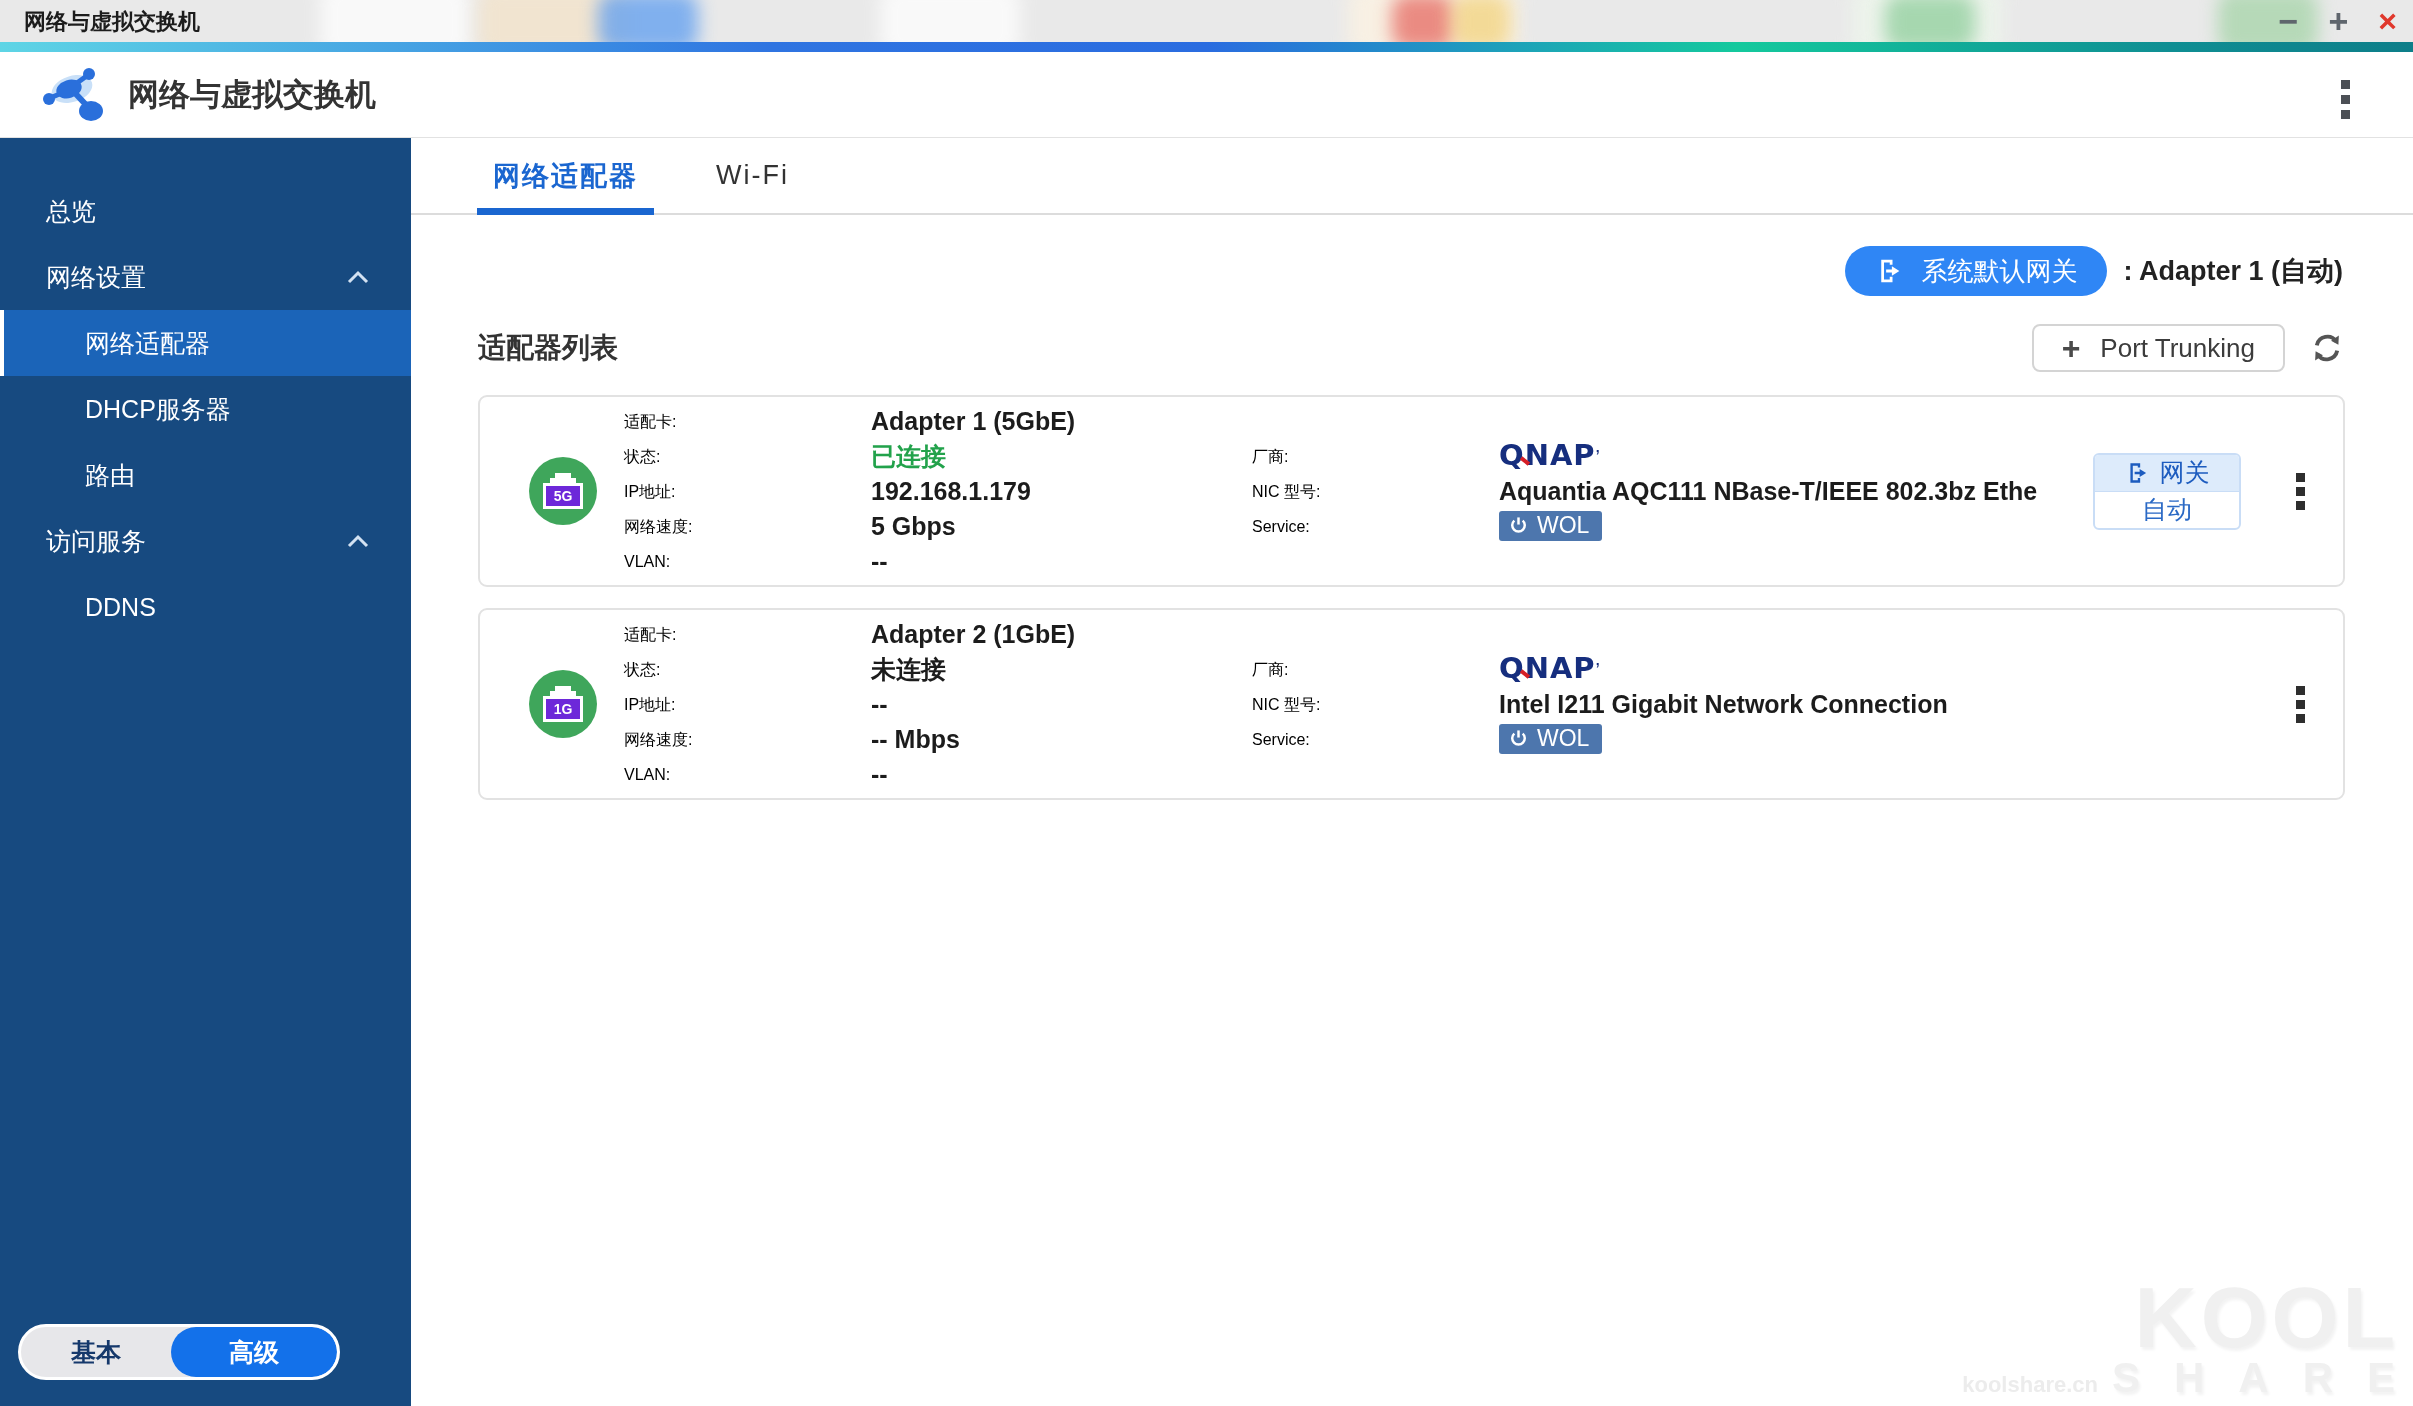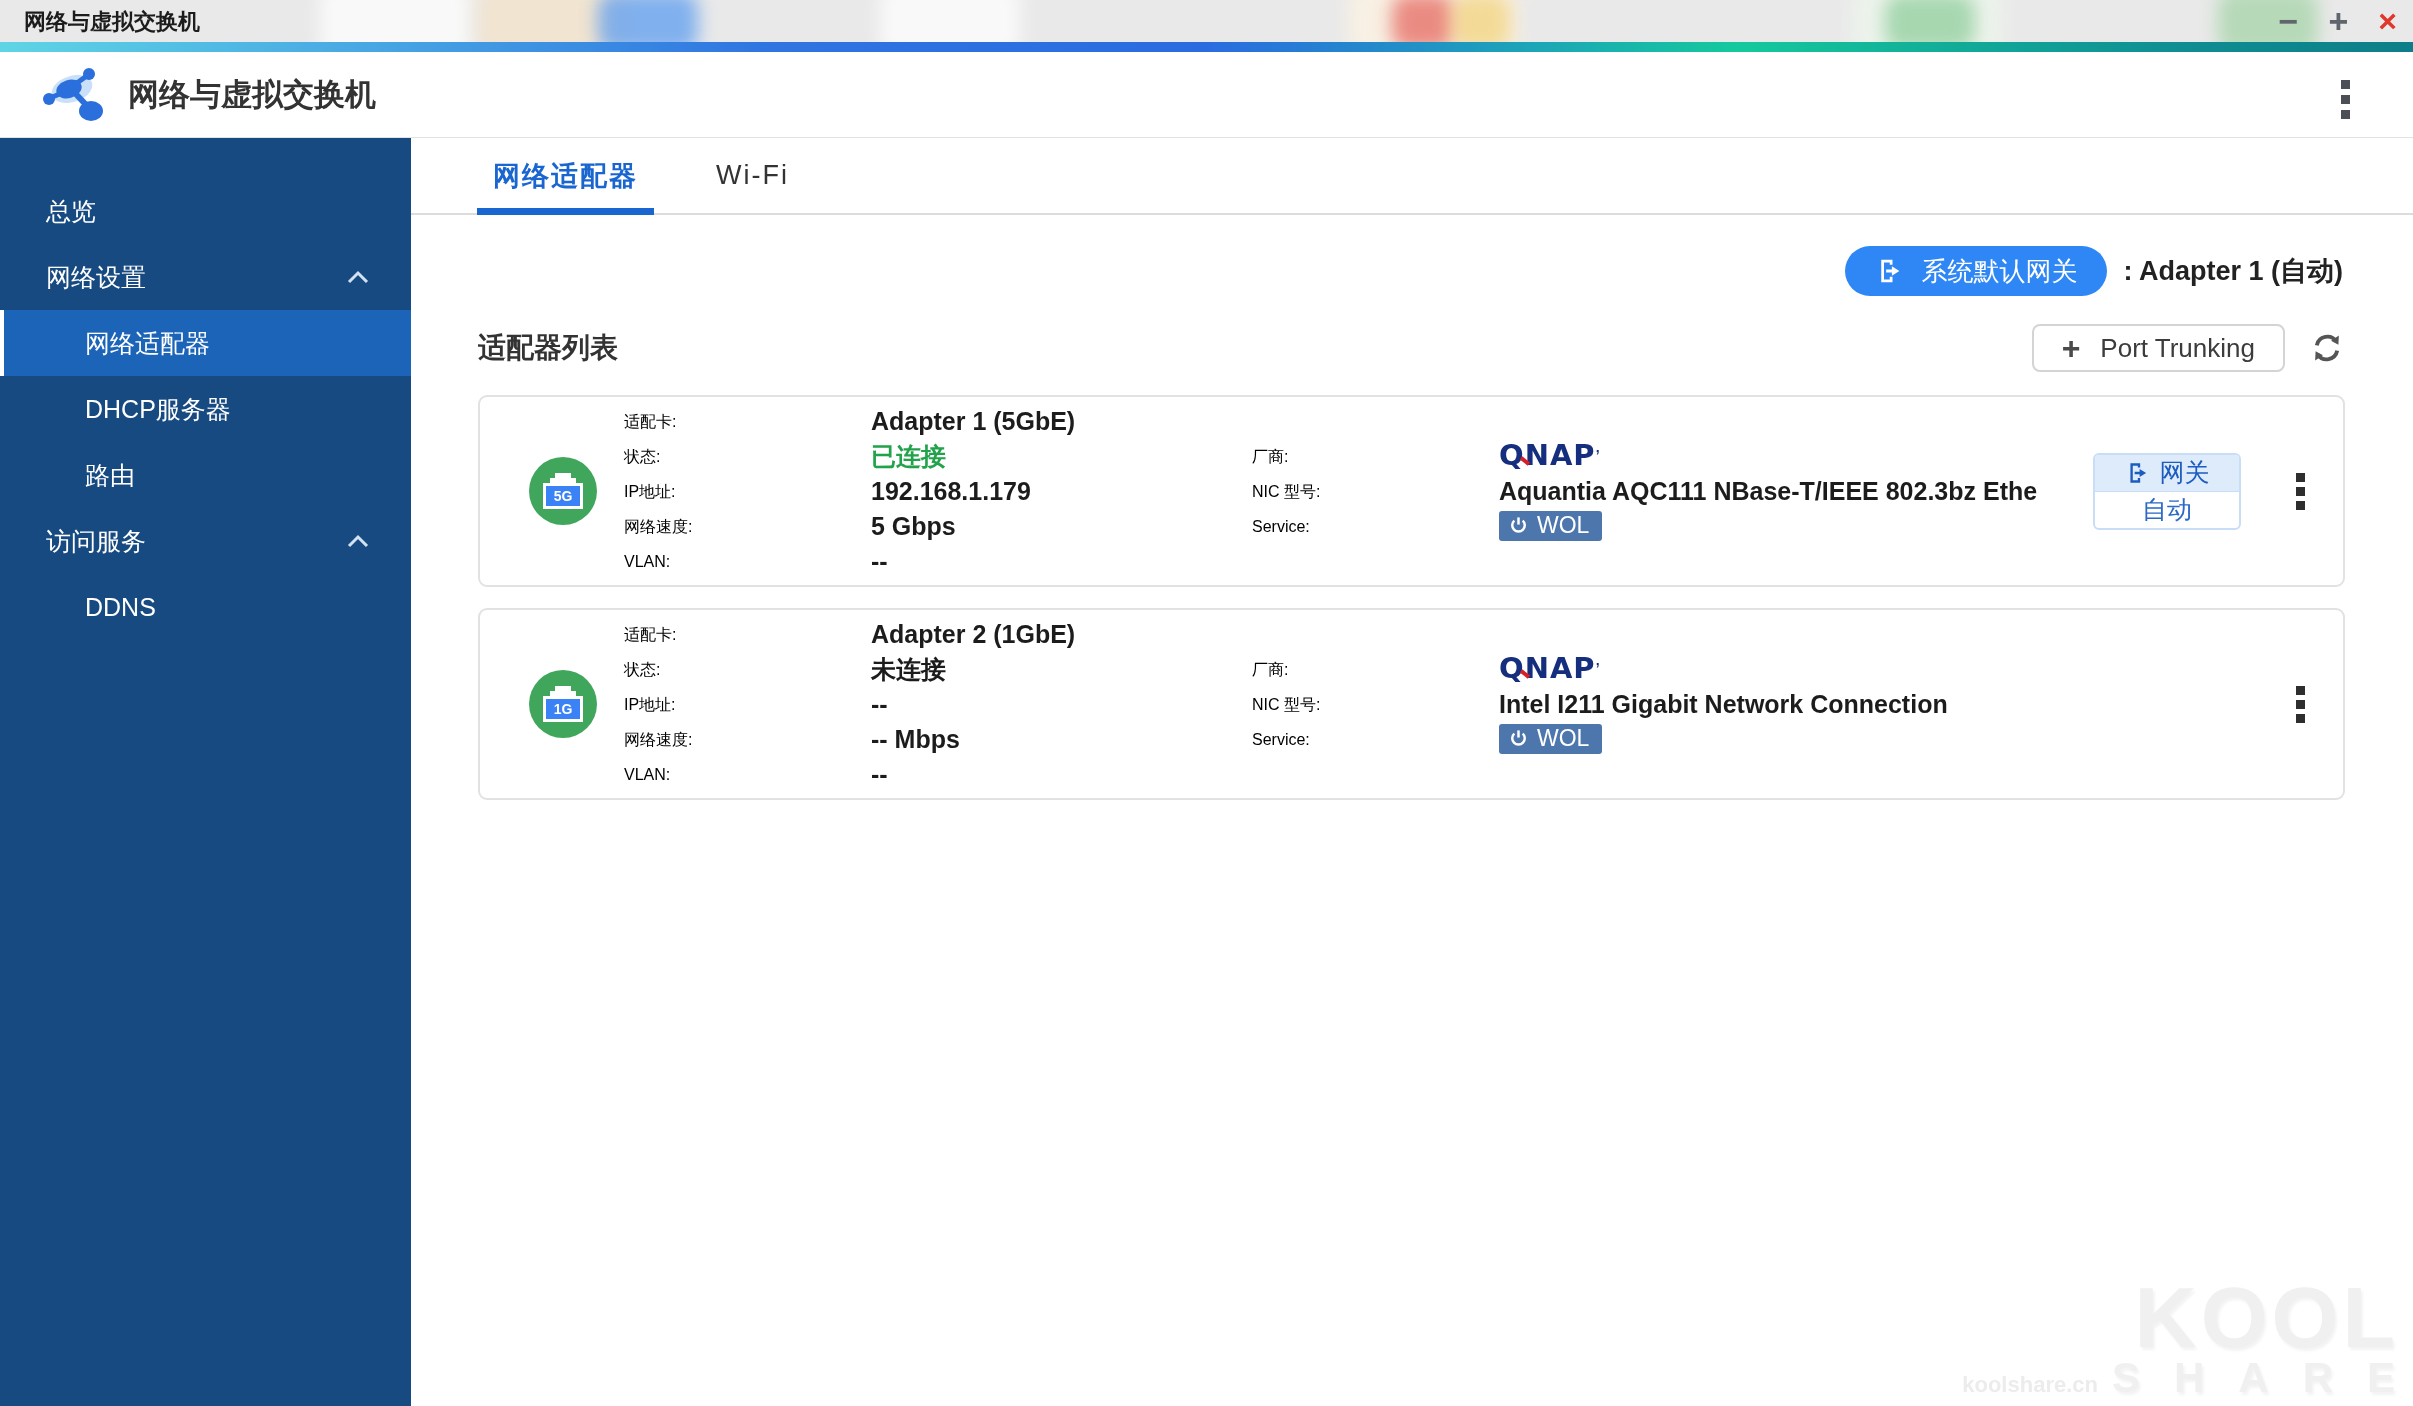--- a/index.html
+++ b/index.html
@@ -56,21 +56,21 @@
   .pt-plus{font-size:32px;font-weight:700;color:#4a4a4a;line-height:1}
   .refresh{cursor:pointer;display:flex;align-items:center}
 
   .cards{margin:22px 68px 0 67px;display:flex;flex-direction:column;gap:21px}
   .card{height:192px;border:2px solid #e2e2e2;border-radius:9px;display:flex;align-items:center;box-sizing:border-box;background:#fff}
   .c-icon{flex:0 0 144px;padding-left:49px;box-sizing:border-box;display:flex;align-items:center}
   .nic-circle{width:68px;height:68px;border-radius:50%;background:#3fa65b;display:flex;align-items:center;justify-content:center}
   .jack{position:relative;width:40px;height:36px}
   .jack .s1{position:absolute;top:0;left:50%;transform:translateX(-50%);width:16px;height:6px;background:#fff}
   .jack .s2{position:absolute;top:5px;left:50%;transform:translateX(-50%);width:26px;height:6px;background:#fff}
-  .jack .base{position:absolute;top:10px;left:0;width:40px;height:26px;background:#3b82f6;border:3px solid #fff;box-sizing:border-box;display:flex;align-items:center;justify-content:center;color:#fff;font-size:14px;font-weight:700}
+  .jack .base{position:absolute;top:10px;left:0;width:40px;height:26px;background:#6d28d9;border:3px solid #fff;box-sizing:border-box;display:flex;align-items:center;justify-content:center;color:#fff;font-size:14px;font-weight:700}
   .c-l-labels{flex:0 0 247px}
   .c-l-values{flex:0 0 381px}
   .c-r-labels{flex:0 0 247px}
   .c-r-values{flex:1 1 auto;min-width:0;overflow:hidden}
   .frow{font-size:16px;line-height:35px;color:#000000;white-space:nowrap}
   .vrow{font-size:25px;line-height:35px;color:#1c1c1c;font-weight:700;white-space:nowrap}
   .vrow.green{color:#22a24b}
   .qnap-logo{display:inline-block;position:relative;font-size:29px;font-weight:800;letter-spacing:1px;color:#162e7e;line-height:35px;font-family:"DejaVu Sans","Liberation Sans",sans-serif}
   .qnap-logo::after{content:"";position:absolute;left:21px;top:21px;width:10px;height:4px;background:#d61f26;transform:rotate(38deg)}
   .qnap-tm{font-size:14px;vertical-align:top;color:#162e7e}
@@ -158,20 +158,24 @@
     <div class="nav-item">
       <span>访问服务</span>
       <svg class="chev" width="22" height="14" viewBox="0 0 22 14">
           <polyline points="2,12 11,3 20,12" fill="none" stroke="#d3e2f2" stroke-width="3"></polyline>
         </svg>
     </div>
     <div class="nav-item sub">
       <span>DDNS</span>
     </div>
   </div>
+  <div class="mode-toggle">
+    <div class="mode-basic">基本</div>
+    <div class="mode-advanced">高级</div>
+  </div>
 </div>
 
 <div class="content">
 
   <div class="tabbar">
     <div class="tab active">网络适配器</div>
     <div class="tab">Wi-Fi</div>
   </div>
 
   <div class="gateway-row">

